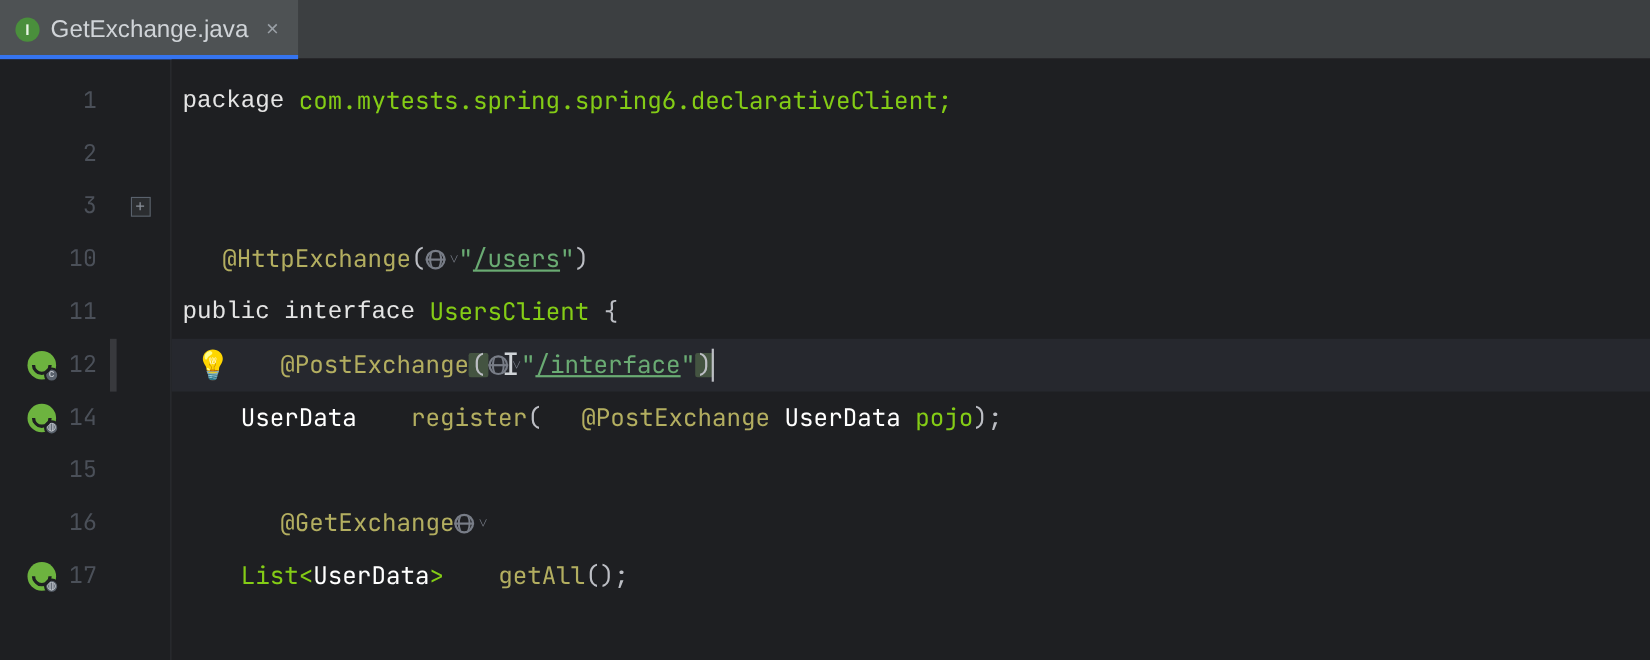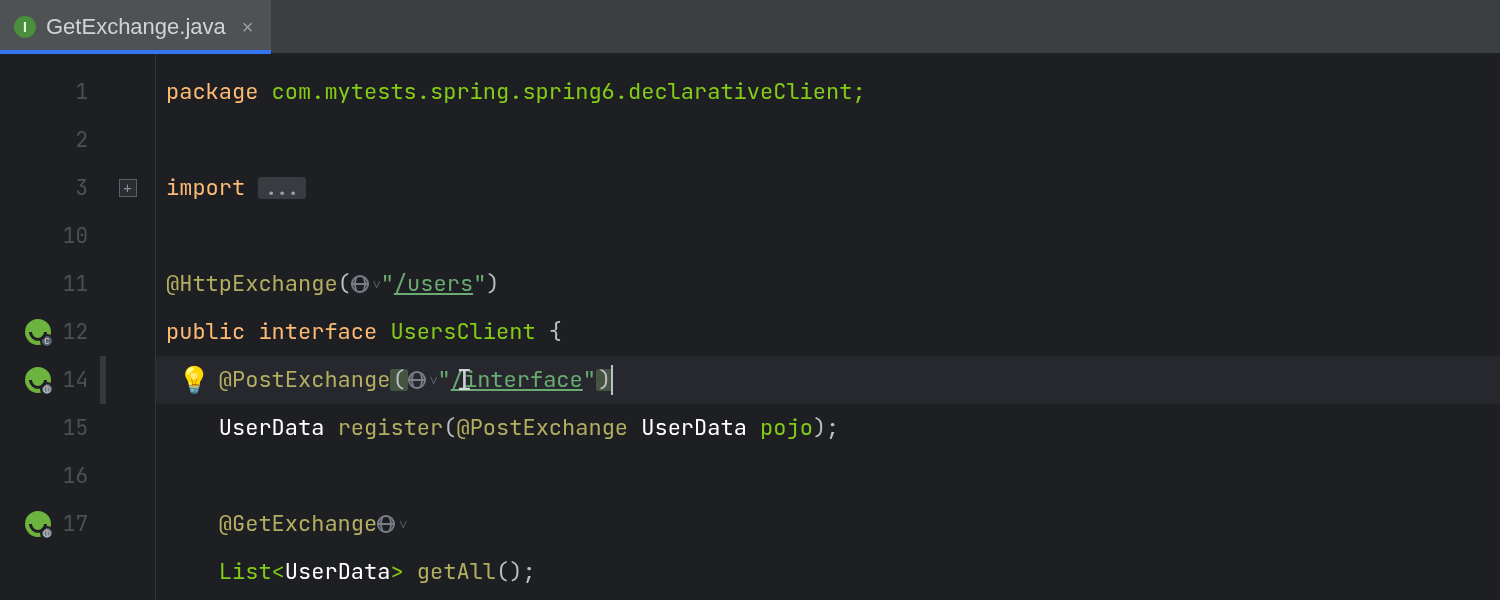--- a/index.html
+++ b/index.html
@@ -134,23 +134,23 @@
   }
   .current-stripe{
     position:absolute;left:-56px;top:0;bottom:0;width:6px;background:#a0a4ab33;
   }
   .bulb{
     position:absolute;left:22px;top:50%;transform:translateY(-50%);
     color:#f2c55c;font-size:26px;
   }
 
   
-  .kw{color:#fdba74;}
+  .kw{color:#e5e5e5;font-family:Liberation Mono, monospace;}
   .id{color:#84cc16;}
-  .ann{color:#b3ae60;}
+  .ann{color:#b3ae60;margin-left:36px;}
   .str{color:#6aab73;}
   .str.u{text-decoration:underline;text-align:right;}
   .punc{color:#bcbec4;}
   .type{color:#ffffff;}
   .fold{background:#393b40;color:#9da0a8;padding:0 4px;border-radius:3px;}
   .match{background:#445441;padding:0 2px;border-radius:2px;}
   .caret{
     display:inline-block;width:2px;height:30px;background:#bcbec4;vertical-align:middle;margin-left:-2px;
   }
 
@@ -252,21 +252,20 @@
     <div class="slot"></div>
     <div class="slot"></div>
   </div>
 
   <div class="code">
 
     <div class="line"><span class="kw">package</span><span class="id"> com.mytests.spring.spring6.declarativeClient;</span></div>
 
     <div class="line"></div>
 
-    <div class="line"><span class="kw">import</span><span> </span><span class="fold">...</span></div>
 
     <div class="line"></div>
 
     <div class="line"><span class="ann">@HttpExchange</span><span class="punc">(</span><span class="inlay"><span class="globe"></span><span class="chev">˅</span></span><span class="str">"</span><span class="str u">/users</span><span class="str">"</span><span class="punc">)</span></div>
 
     <div class="line"><span class="kw">public</span><span> </span><span class="kw">interface</span><span> </span><span class="id">UsersClient</span><span class="punc"> {</span></div>
 
     <div class="line current">
       <span class="current-stripe"></span>
       <span class="bulb">💡</span>

